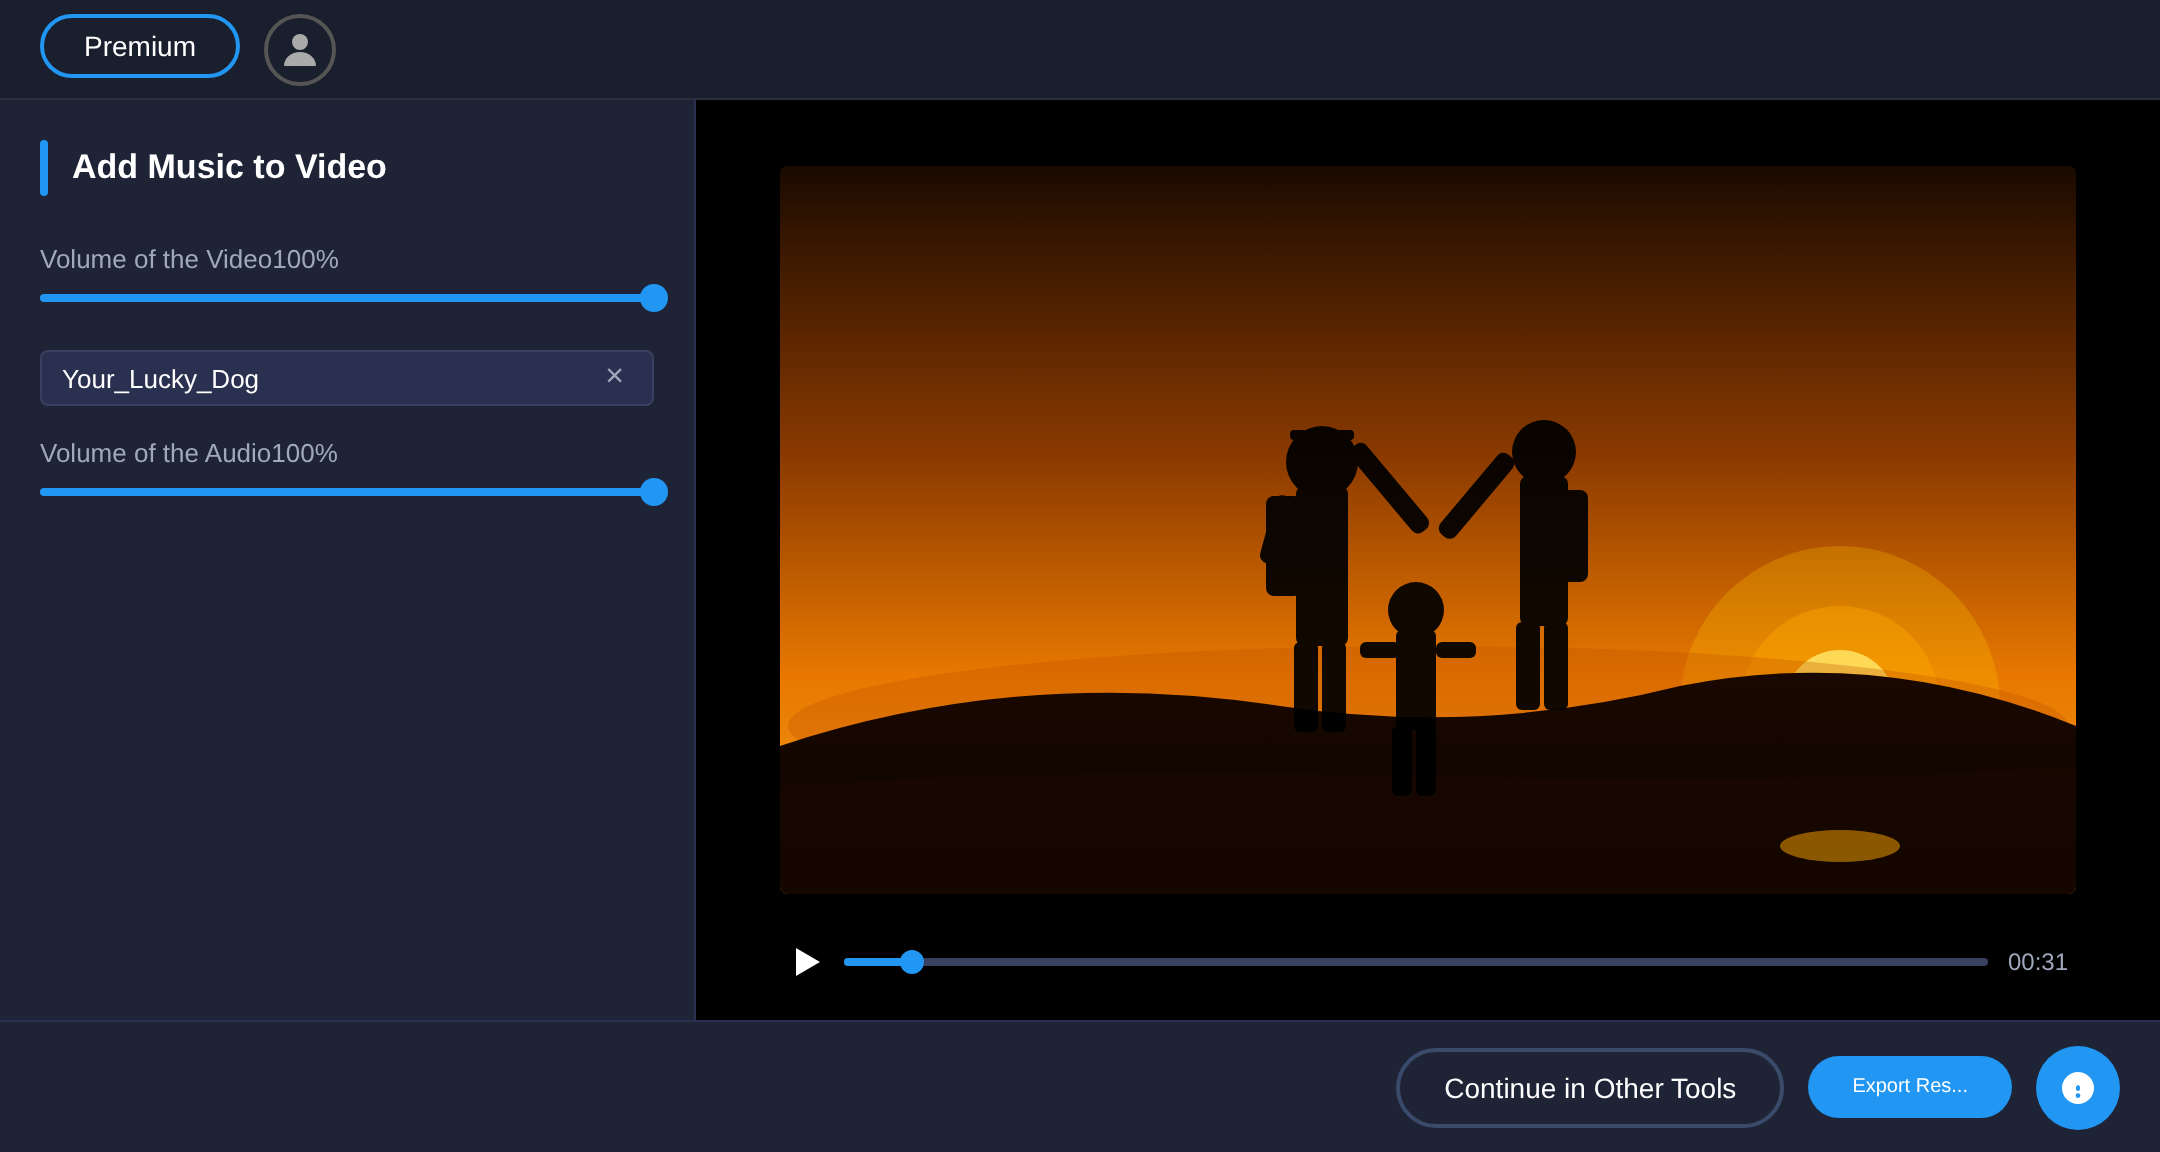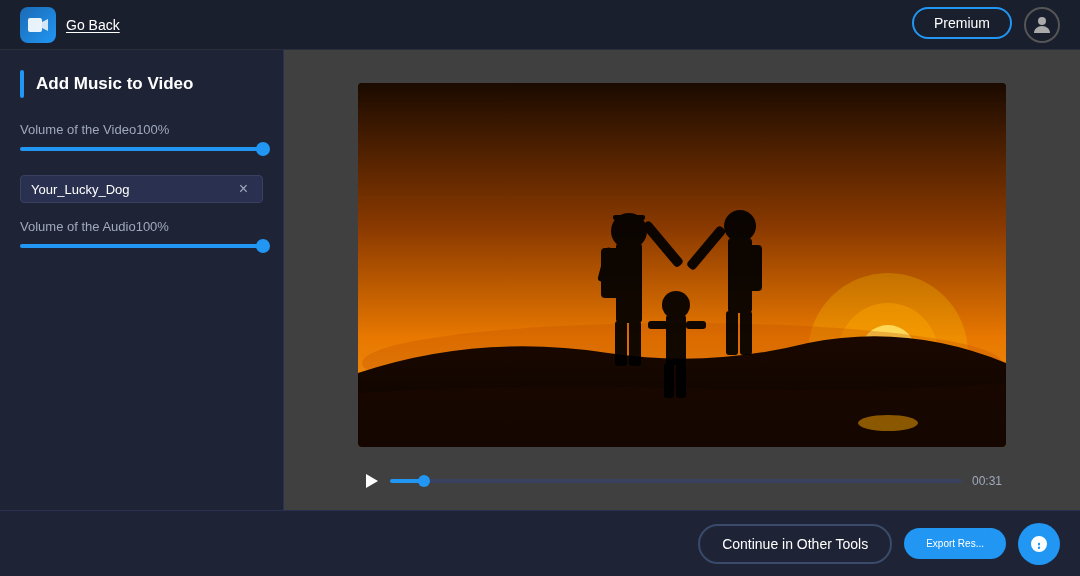--- a/index.html
+++ b/index.html
@@ -83,21 +83,21 @@
 
     
     .main-content {
       display: flex;
       flex: 1;
       overflow: hidden;
     }
 
     
     .sidebar {
-      width: 284px;
+      width: 348px;
       background: #1e2436;
       padding: 20px;
       flex-shrink: 0;
       border-right: 1px solid #2a3050;
     }
 
     .sidebar-title-container {
       display: flex;
       align-items: center;
       margin-bottom: 24px;
@@ -203,21 +203,21 @@
       padding: 0 4px;
       display: flex;
       align-items: center;
     }
 
     
     .video-area {
       flex: 1;
       display: flex;
       flex-direction: column;
-      background: #404040;
+      background: #000000;
       padding: 16px;
     }
 
     .video-wrapper {
       flex: 1;
       display: flex;
       align-items: center;
       justify-content: center;
       overflow: hidden;
     }
@@ -333,29 +333,20 @@
       font-size: 20px;
       color: #fff;
       font-weight: bold;
       flex-shrink: 0;
     }
   </style>
 </head>
 <body>
 
 <div class="header">
-  <div class="header-left">
-    <div class="app-icon">
-      <svg width="22" height="22" viewBox="0 0 22 22" fill="none">
-        <rect x="1" y="4" width="14" height="14" rx="2" fill="#fff" opacity="0.9"></rect>
-        <polygon points="15,8 21,5 21,17 15,14" fill="#fff" opacity="0.8"></polygon>
-      </svg>
-    </div>
-    <button class="go-back-btn">Go Back</button>
-  </div>
   <div class="header-right">
     <button class="premium-btn">Premium</button>
     <div class="user-avatar">
       <svg width="24" height="24" viewBox="0 0 24 24" fill="none">
         <circle cx="12" cy="8" r="4" fill="#aaa"></circle>
         <path d="M4 20c0-4 3.6-7 8-7s8 3 8 7" fill="#aaa"></path>
       </svg>
     </div>
   </div>
 </div>

